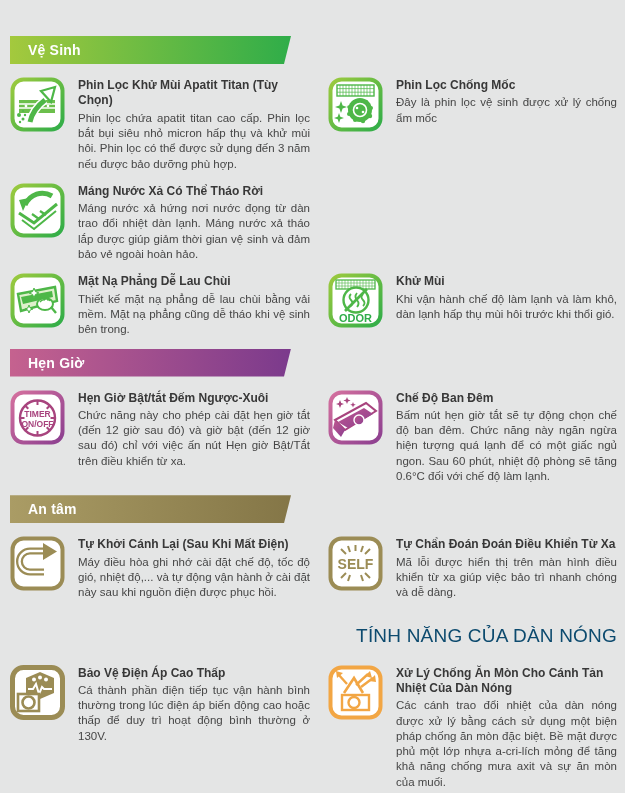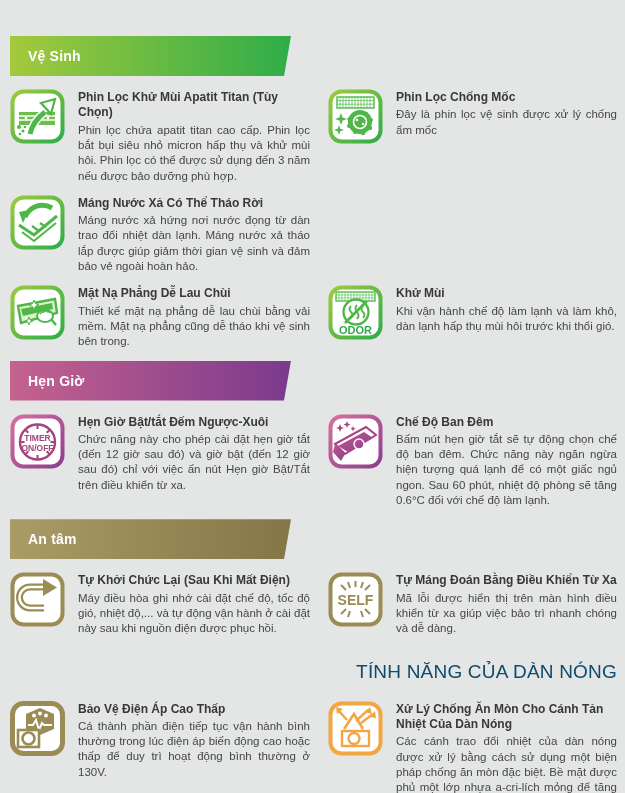--- a/index.html
+++ b/index.html
@@ -2,21 +2,21 @@
 <html><head>
 <meta charset="utf-8">
 <style>
   html,body{margin:0;padding:0;background:#e4e5e5;}
   .page{
     position:relative;width:625px;height:793px;background:#e4e5e5;
     font-family:"Liberation Sans","DejaVu Sans",sans-serif;
     box-sizing:border-box;padding:36px 8px 0 10px;overflow:hidden;
   }
   .banner{
-    width:281px;height:40px;display:flex;align-items:center;
+    width:281px;height:28px;display:flex;align-items:center;
     box-sizing:border-box;padding-left:18px;
     color:#fff;font-weight:bold;font-size:14px;letter-spacing:.2px;
     clip-path:polygon(0 0,100% 0,calc(100% - 7px) 100%,0 100%);
     margin-bottom:13px;
   }
   .banner.green{background:linear-gradient(90deg,#a4c93d,#2fad49);}
   .banner.pink{background:linear-gradient(90deg,#c5628f,#7b3a8c);padding-left:18px;}
   .banner.gold{background:linear-gradient(90deg,#aa9c65,#847647);margin-top:11px;}
   .row{display:grid;grid-template-columns:300px 1fr;column-gap:18px;margin-bottom:11px;}
   .feature{display:flex;gap:13px;align-items:flex-start;}
@@ -266,21 +266,21 @@
       <div class="feature">
         <span class="ficon">
           <svg width="55" height="55" viewBox="0 0 55 55">
             <rect x="2.5" y="2.5" width="50" height="50" rx="11" fill="#fff" stroke="#9b8c55" stroke-width="4"></rect>
             <path d="M36 15 H20 a10.5 10.5 0 0 0 0 21 h14" stroke="#9b8c55" stroke-width="7" fill="none"></path>
             <path d="M36 15 H20 a10.5 10.5 0 0 0 0 21 h14" stroke="#fff" stroke-width="2.4" fill="none"></path>
             <polygon points="33,7 47,15.5 33,24" fill="#9b8c55"></polygon>
           </svg>
         </span>
         <div class="ftext">
-          <div class="ftitle">Tự Khởi Chức Lại (Sau Khi Mất Điện)</div>
+          <div class="ftitle">Tự Khởi Cánh Lại (Sau Khi Mất Điện)</div>
           <div class="fdesc">Máy điều hòa ghi nhớ cài đặt chế độ, tốc độ gió, nhiệt độ,... và tự động vận hành ở cài đặt này sau khi nguồn điện được phục hồi.</div>
         </div>
       </div>
 
       <div class="feature">
         <span class="ficon">
           <svg width="55" height="55" viewBox="0 0 55 55">
             <rect x="2.5" y="2.5" width="50" height="50" rx="11" fill="#fff" stroke="#9b8c55" stroke-width="4"></rect>
             <g stroke="#9b8c55" stroke-width="2">
               <line x1="13" y1="13" x2="18" y2="18"></line>
@@ -290,21 +290,21 @@
                 <line x1="42" y1="13" x2="37" y2="18"></line>
               <line x1="13" y1="42" x2="18" y2="37"></line>
                 <line x1="20" y1="45" x2="22" y2="39"></line>
               <line x1="35" y1="45" x2="33" y2="39"></line>
                 <line x1="42" y1="42" x2="37" y2="37"></line>
             </g>
             <text x="27.5" y="32.5" text-anchor="middle" font-size="14" font-weight="bold" fill="#9b8c55" font-family="Liberation Sans, sans-serif">SELF</text>
           </svg>
         </span>
         <div class="ftext">
-          <div class="ftitle">Tự Máng Đoán Bằng Điều Khiển Từ Xa</div>
+          <div class="ftitle">Tự Chẩn Đoán Đoán Điều Khiển Từ Xa</div>
           <div class="fdesc">Mã lỗi được hiển thị trên màn hình điều khiển từ xa giúp việc bảo trì nhanh chóng và dễ dàng.</div>
         </div>
       </div>
     </div>
   </div>
 
   <div class="outdoor-heading">TÍNH NĂNG CỦA DÀN NÓNG</div>
 
   <div class="row">
     <div class="feature">

